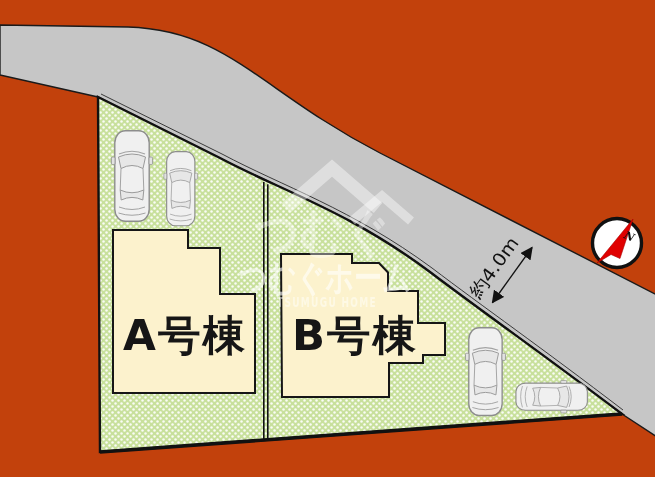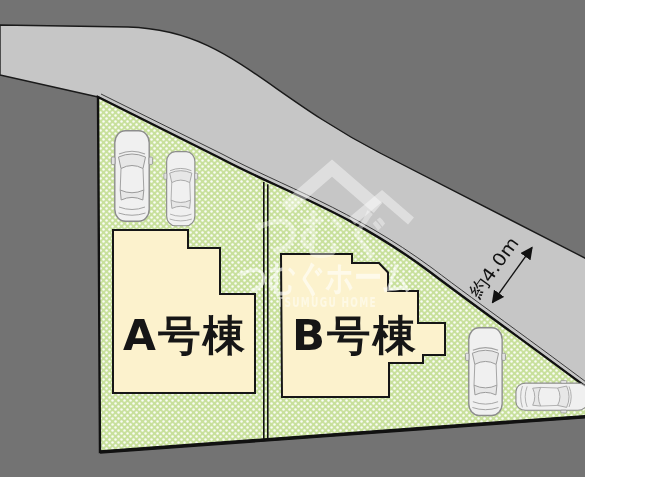--- a/index.html
+++ b/index.html
@@ -1,16 +1,16 @@
 <!DOCTYPE html>
 <html><head>
 <meta charset="utf-8">
 <style>
   html,body{margin:0;padding:0;background:#ffffff;}
-  .stage{position:relative;width:585px;height:477px;background:#737373;overflow:hidden;
+  .stage{position:relative;width:655px;height:477px;background:#c2410c;overflow:hidden;
          font-family:"DejaVu Sans","Liberation Sans",sans-serif;}
   .stage svg{position:absolute;left:0;top:0;}
   text{user-select:none;}
   .bldg-label{font-weight:600;fill:#161616;letter-spacing:2px;}
   .dim-label{fill:#111;font-weight:500;}
   .wm{fill:#ffffff;}
   .north-n{fill:#111;font-style:italic;font-weight:600;}
 </style>
 </head>
 <body>

